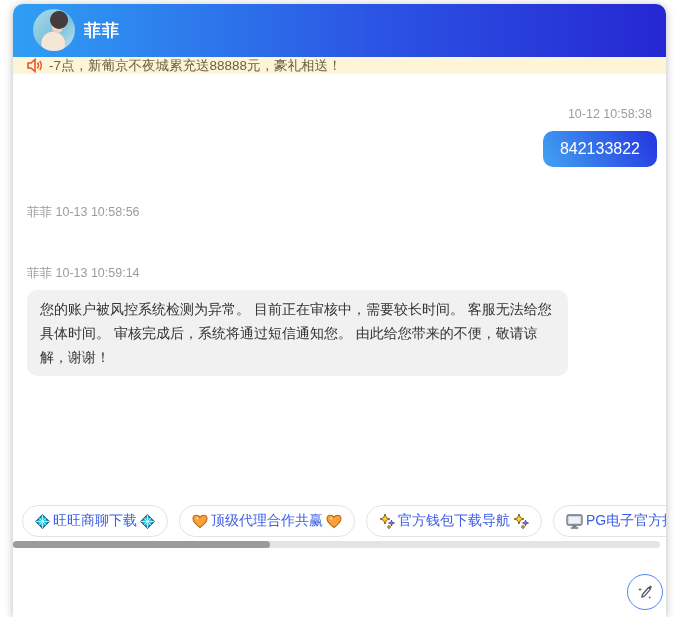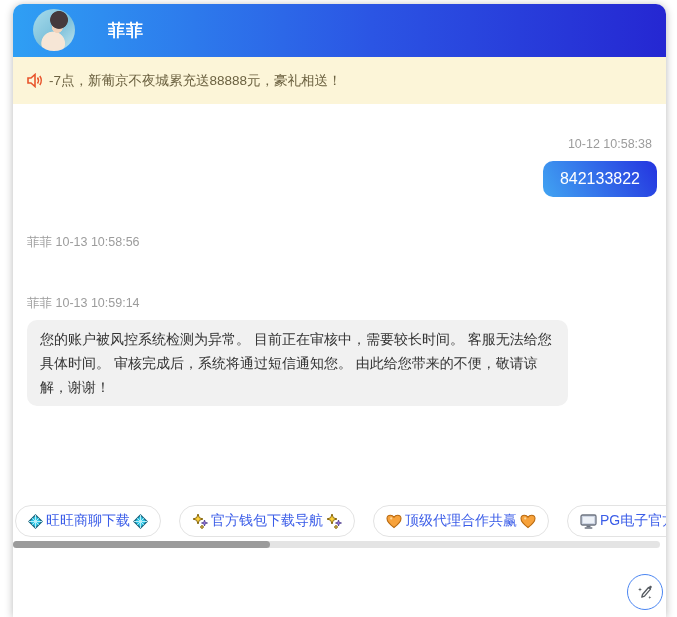--- a/index.html
+++ b/index.html
@@ -8,40 +8,40 @@
     border-radius:10px 10px 0 0;box-shadow:0 1px 9px rgba(0,0,0,.28);overflow:hidden;}
   
   .header{position:relative;height:53px;background:linear-gradient(to right,#2f9ff4 0%,#2b55e4 55%,#2527d2 100%);}
   .avatar{position:absolute;left:20px;top:5px;width:42px;height:42px;border-radius:50%;overflow:hidden;
     background:
       radial-gradient(circle at 62% 26%, #453a3c 0 21%, rgba(69,58,60,0) 23%),
       radial-gradient(circle at 58% 44%, #f2d2ba 0 15%, rgba(242,210,186,0) 17%),
       radial-gradient(circle at 48% 82%, #f6e6d6 0 28%, rgba(246,230,214,0) 30%),
       linear-gradient(135deg,#a8dcEC 0%,#7cc0da 55%,#c4e7f0 100%);}
   .agent-name{position:absolute;left:71px;top:0;height:62px;line-height:53px;color:#ffffff;
-    font-size:17px;font-weight:bold;letter-spacing:1px;margin-left:24px;}
+    font-size:17px;font-weight:bold;letter-spacing:1px;}
   
-  .announce{height:47px;background:#fcf5d8;display:flex;align-items:center;padding-left:14px;box-sizing:border-box;}
+  .announce{height:17px;background:#fcf5d8;display:flex;align-items:center;padding-left:14px;box-sizing:border-box;}
   .announce .txt{color:#6b6140;font-size:13.5px;margin-left:5px;white-space:nowrap;}
   
   .chat{position:relative;background:#ffffff;}
   .bubble{display:table;background:#f1f1f1;border-radius:10px;color:#333333;font-size:14px;
     line-height:24px;padding:7px 13px;max-width:515px;}
   .b1{margin:1px 0 0 14px;}
   .ts-right{margin:33px 14px 0 0;text-align:right;color:#9c9c9c;font-size:12.5px;}
   .user-row{display:flex;justify-content:flex-end;margin:10px 9px 0 0;}
   .user-bubble{background:linear-gradient(60deg,#41a4f2 0%,#2434e0 100%);color:#ffffff;
     font-size:16px;border-radius:10px;padding:7px 17px;line-height:22px;}
   .agent-label{margin:37px 12px 0 14px;color:#9c9c9c;font-size:12.5px;}
   .b2{margin:9px 0 0 14px;}
   .lbl3{margin:44px 0 0 14px;}
   .b3{margin:8px 0 0 14px;width:515px;box-sizing:content-box;}
   
-  .quickbar{position:absolute;left:0;top:501px;width:653px;height:32px;display:flex;gap:18px;
-    padding-left:2px;box-sizing:border-box;overflow:hidden;white-space:nowrap;}
+  .quickbar{position:absolute;left:0;top:501px;width:653px;height:32px;display:flex;gap:11px;
+    padding-left:9px;box-sizing:border-box;overflow:hidden;white-space:nowrap;}
   .pill{flex:0 0 auto;display:flex;align-items:center;gap:3px;height:30px;padding:0 12px;
     background:#ffffff;border:1px solid #e3e3e3;border-radius:16px;cursor:pointer;}
   .pill span.qtxt{color:#3b5de8;font-size:14px;}
   
   .hscroll{position:absolute;left:0;top:537px;width:647px;height:7px;background:#e4e4e4;border-radius:4px;}
   .hthumb{position:absolute;left:0;top:0;width:257px;height:7px;background:#9b9b9b;border-radius:4px;}
   
   .inputarea{position:absolute;left:0;top:549px;width:653px;height:64px;background:#ffffff;}
   .editbtn{position:absolute;left:614px;top:21px;width:34px;height:34px;border:1px solid #4b86f2;
     border-radius:50%;background:#ffffff;display:flex;align-items:center;justify-content:center;cursor:pointer;}
@@ -91,48 +91,48 @@
       <span class="icon">
         <svg width="15" height="15" viewBox="0 0 16 16">
           <polygon points="8,1 15,8 8,15 1,8" fill="#2ec6e6" stroke="#15607a" stroke-width="1.3"></polygon>
           <path d="M8 1 L8 15 M1 8 L15 8 M4.5 4.5 L11.5 11.5 M11.5 4.5 L4.5 11.5" stroke="#bdf0fa" stroke-width="1"></path>
         </svg>
       </span>
     </div>
 
     <div class="pill">
       <span class="icon">
+        <svg width="16" height="15" viewBox="0 0 16 15">
+          <path d="M8 13.5 C3 10 1 7.2 1 4.6 C1 2.6 2.6 1.2 4.4 1.2 C5.9 1.2 7.2 2 8 3.3 C8.8 2 10.1 1.2 11.6 1.2 C13.4 1.2 15 2.6 15 4.6 C15 7.2 13 10 8 13.5 Z" fill="#f7a23b" stroke="#b96a10" stroke-width="1.1"></path>
+          <circle cx="5.2" cy="4.4" r="1.1" fill="#fbd79a"></circle>
+        </svg>
+      </span>
+      <span class="qtxt">顶级代理合作共赢</span>
+      <span class="icon">
+        <svg width="16" height="15" viewBox="0 0 16 15">
+          <path d="M8 13.5 C3 10 1 7.2 1 4.6 C1 2.6 2.6 1.2 4.4 1.2 C5.9 1.2 7.2 2 8 3.3 C8.8 2 10.1 1.2 11.6 1.2 C13.4 1.2 15 2.6 15 4.6 C15 7.2 13 10 8 13.5 Z" fill="#f7a23b" stroke="#b96a10" stroke-width="1.1"></path>
+          <circle cx="5.2" cy="4.4" r="1.1" fill="#fbd79a"></circle>
+        </svg>
+      </span>
+    </div>
+
+    <div class="pill">
+      <span class="icon">
         <svg width="16" height="16" viewBox="0 0 16 16">
           <path d="M6 1 L7.3 4.7 L11 6 L7.3 7.3 L6 11 L4.7 7.3 L1 6 L4.7 4.7 Z" fill="#ffd23e" stroke="#7a5a00" stroke-width="0.9"></path>
           <path d="M12.5 7 L13.2 9.3 L15.5 10 L13.2 10.7 L12.5 13 L11.8 10.7 L9.5 10 L11.8 9.3 Z" fill="#9a78e8" stroke="#4a3a88" stroke-width="0.8"></path>
           <path d="M10 12 L10.5 13.5 L12 14 L10.5 14.5 L10 16 L9.5 14.5 L8 14 L9.5 13.5 Z" fill="#ffd23e" stroke="#7a5a00" stroke-width="0.7"></path>
         </svg>
       </span>
       <span class="qtxt">官方钱包下载导航</span>
       <span class="icon">
         <svg width="16" height="16" viewBox="0 0 16 16">
           <path d="M6 1 L7.3 4.7 L11 6 L7.3 7.3 L6 11 L4.7 7.3 L1 6 L4.7 4.7 Z" fill="#ffd23e" stroke="#7a5a00" stroke-width="0.9"></path>
           <path d="M12.5 7 L13.2 9.3 L15.5 10 L13.2 10.7 L12.5 13 L11.8 10.7 L9.5 10 L11.8 9.3 Z" fill="#9a78e8" stroke="#4a3a88" stroke-width="0.8"></path>
           <path d="M10 12 L10.5 13.5 L12 14 L10.5 14.5 L10 16 L9.5 14.5 L8 14 L9.5 13.5 Z" fill="#ffd23e" stroke="#7a5a00" stroke-width="0.7"></path>
-        </svg>
-      </span>
-    </div>
-
-    <div class="pill">
-      <span class="icon">
-        <svg width="16" height="15" viewBox="0 0 16 15">
-          <path d="M8 13.5 C3 10 1 7.2 1 4.6 C1 2.6 2.6 1.2 4.4 1.2 C5.9 1.2 7.2 2 8 3.3 C8.8 2 10.1 1.2 11.6 1.2 C13.4 1.2 15 2.6 15 4.6 C15 7.2 13 10 8 13.5 Z" fill="#f7a23b" stroke="#b96a10" stroke-width="1.1"></path>
-          <circle cx="5.2" cy="4.4" r="1.1" fill="#fbd79a"></circle>
-        </svg>
-      </span>
-      <span class="qtxt">顶级代理合作共赢</span>
-      <span class="icon">
-        <svg width="16" height="15" viewBox="0 0 16 15">
-          <path d="M8 13.5 C3 10 1 7.2 1 4.6 C1 2.6 2.6 1.2 4.4 1.2 C5.9 1.2 7.2 2 8 3.3 C8.8 2 10.1 1.2 11.6 1.2 C13.4 1.2 15 2.6 15 4.6 C15 7.2 13 10 8 13.5 Z" fill="#f7a23b" stroke="#b96a10" stroke-width="1.1"></path>
-          <circle cx="5.2" cy="4.4" r="1.1" fill="#fbd79a"></circle>
         </svg>
       </span>
     </div>
 
     <div class="pill">
       <span class="icon">
         <svg width="17" height="15" viewBox="0 0 17 15">
           <rect x="1" y="1" width="15" height="10" rx="1.5" fill="#cfd6e4" stroke="#6e7480" stroke-width="1.3"></rect>
           <rect x="3" y="3" width="11" height="6" fill="#eef2f8"></rect>
           <rect x="6.5" y="11.5" width="4" height="1.8" fill="#6e7480"></rect>

